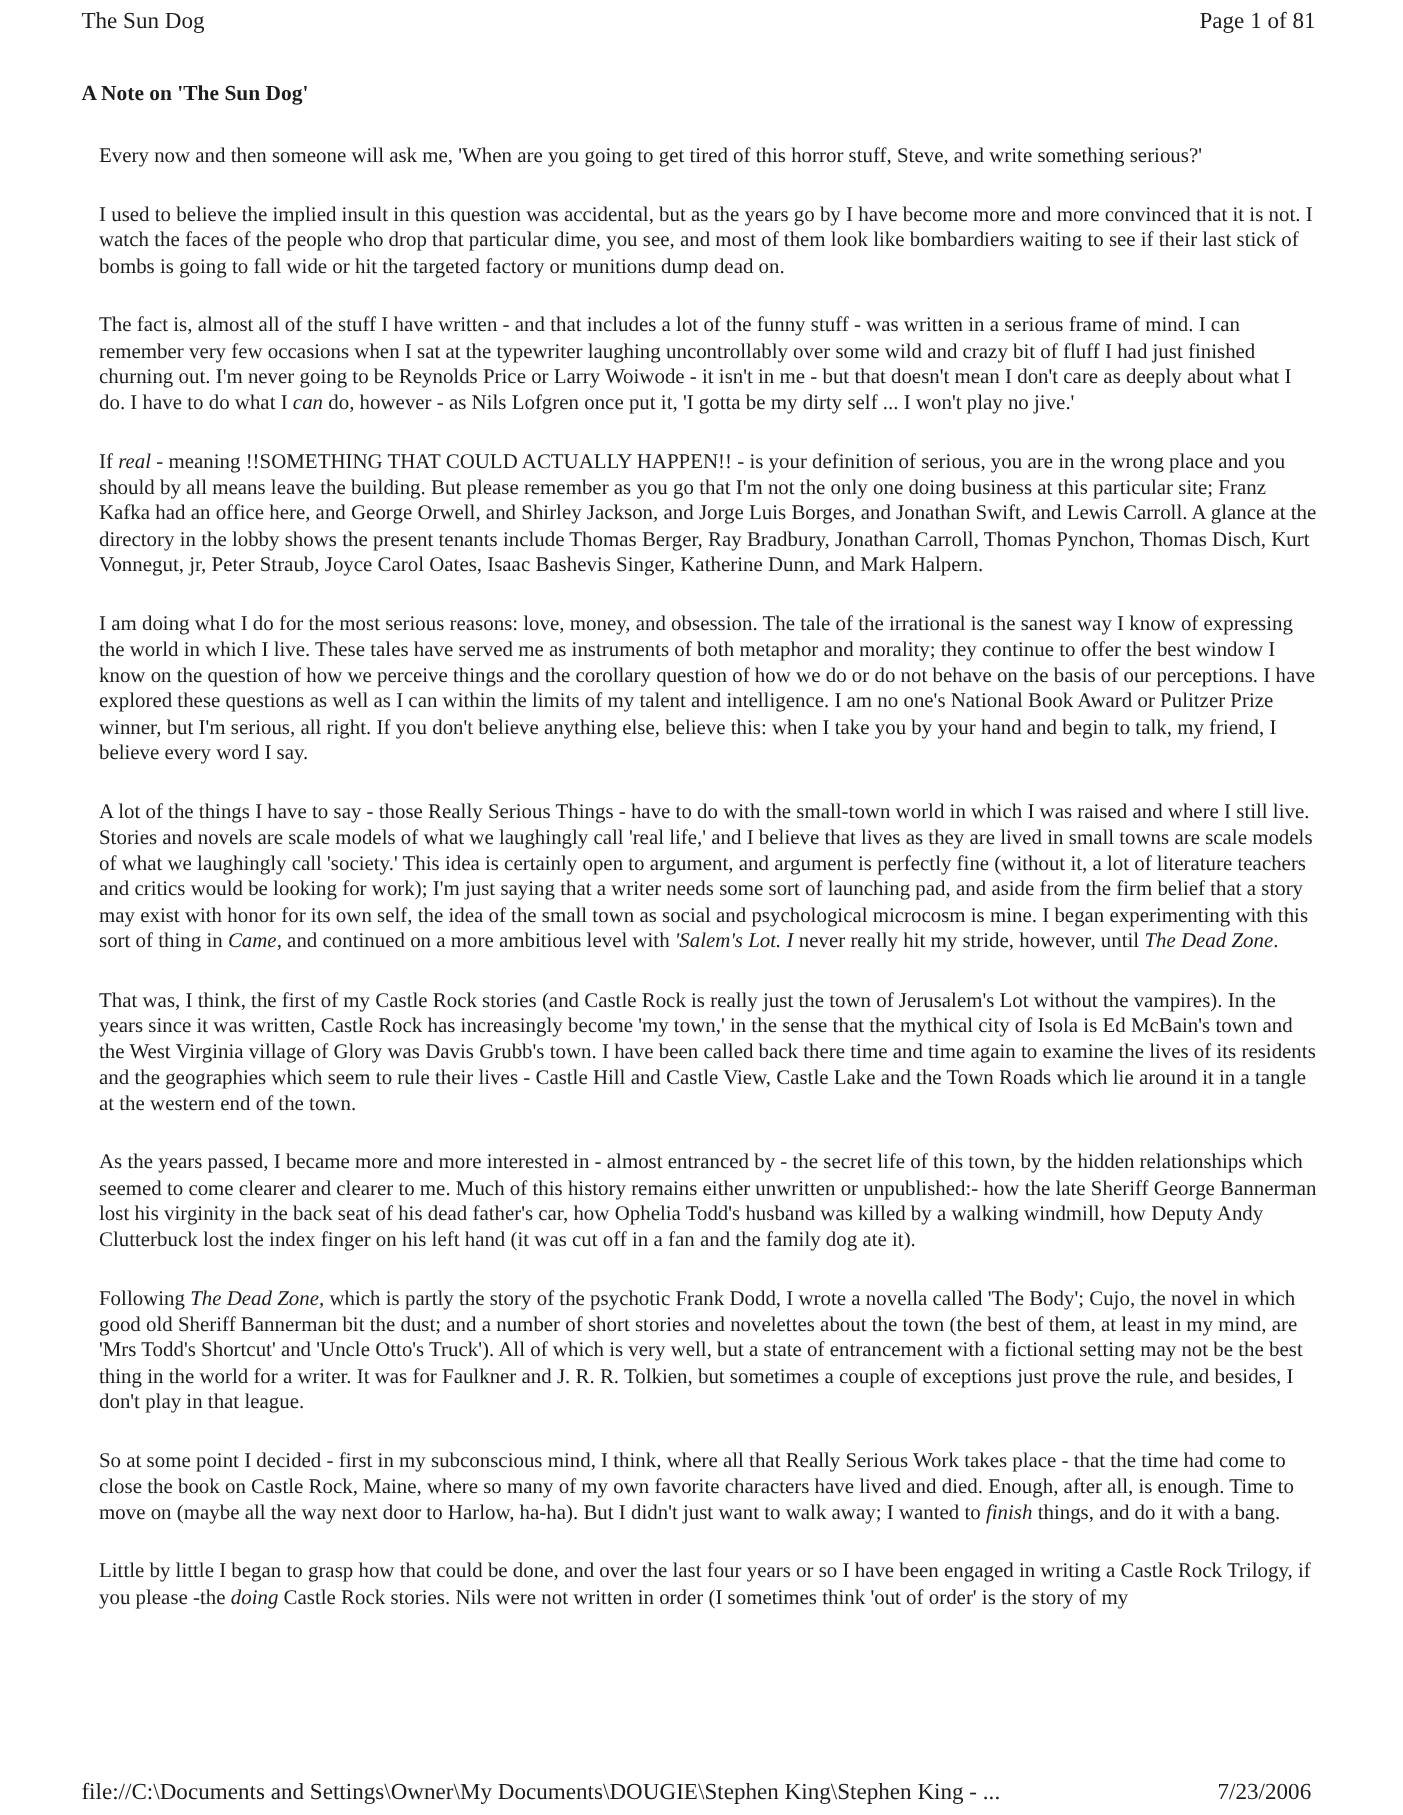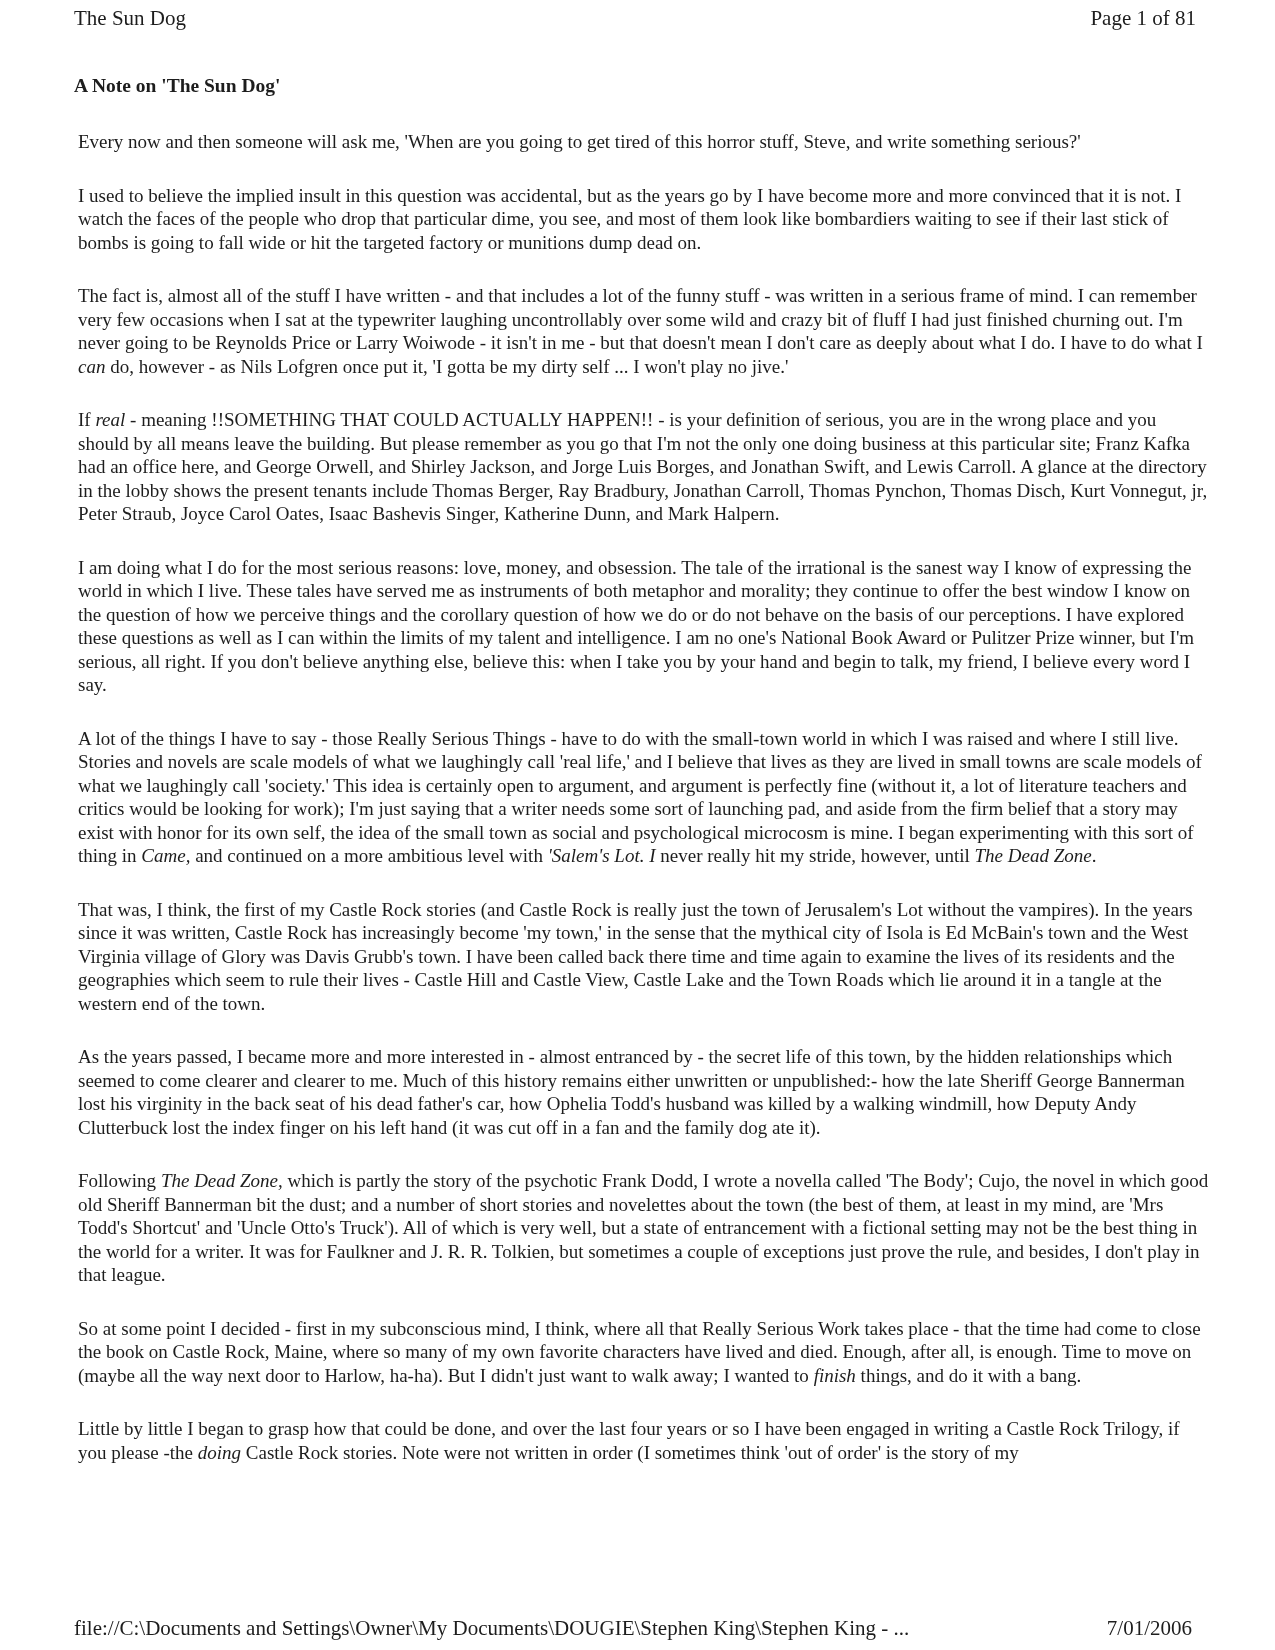--- a/index.html
+++ b/index.html
@@ -34,21 +34,21 @@
     font-size: 21px;
     line-height: 24px;
   }
   .doc-title {
     margin: 44px 0 0 0;
     font-size: 19.5px;
     font-weight: bold;
     line-height: 23px;
   }
   .body-text p {
-    margin: 30px 4px;
+    margin: 30px 16px;
     font-size: 19px;
     line-height: 23.5px;
     text-align: left;
   }
   .body-text p:first-child {
     margin-top: 33px;
   }
   .page-footer {
     position: absolute;
     left: 74px;
@@ -80,23 +80,23 @@
         <p><span>Every now and then someone will ask me, 'When are you going to get tired of this horror stuff, Steve, and write something serious?'</span></p>
         <p><span>I used to believe the implied insult in this question was accidental, but as the years go by I have become more and more convinced that it is not. I watch the faces of the people who drop that particular dime, you see, and most of them look like bombardiers waiting to see if their last stick of bombs is going to fall wide or hit the targeted factory or munitions dump dead on.</span></p>
         <p><span>The fact is, almost all of the stuff I have written - and that includes a lot of the funny stuff - was written in a serious frame of mind. I can remember very few occasions when I sat at the typewriter laughing uncontrollably over some wild and crazy bit of fluff I had just finished churning out. I'm never going to be Reynolds Price or Larry Woiwode - it isn't in me - but that doesn't mean I don't care as deeply about what I do. I have to do what I </span><i>can</i><span> do, however - as Nils Lofgren once put it, 'I gotta be my dirty self ... I won't play no jive.'</span></p>
         <p><span>If </span><i>real</i><span> - meaning !!SOMETHING THAT COULD ACTUALLY HAPPEN!! - is your definition of serious, you are in the wrong place and you should by all means leave the building. But please remember as you go that I'm not the only one doing business at this particular site; Franz Kafka had an office here, and George Orwell, and Shirley Jackson, and Jorge Luis Borges, and Jonathan Swift, and Lewis Carroll. A glance at the directory in the lobby shows the present tenants include Thomas Berger, Ray Bradbury, Jonathan Carroll, Thomas Pynchon, Thomas Disch, Kurt Vonnegut, jr, Peter Straub, Joyce Carol Oates, Isaac Bashevis Singer, Katherine Dunn, and Mark Halpern.</span></p>
         <p><span>I am doing what I do for the most serious reasons: love, money, and obsession. The tale of the irrational is the sanest way I know of expressing the world in which I live. These tales have served me as instruments of both metaphor and morality; they continue to offer the best window I know on the question of how we perceive things and the corollary question of how we do or do not behave on the basis of our perceptions. I have explored these questions as well as I can within the limits of my talent and intelligence. I am no one's National Book Award or Pulitzer Prize winner, but I'm serious, all right. If you don't believe anything else, believe this: when I take you by your hand and begin to talk, my friend, I believe every word I say.</span></p>
         <p><span>A lot of the things I have to say - those Really Serious Things - have to do with the small-town world in which I was raised and where I still live. Stories and novels are scale models of what we laughingly call 'real life,' and I believe that lives as they are lived in small towns are scale models of what we laughingly call 'society.' This idea is certainly open to argument, and argument is perfectly fine (without it, a lot of literature teachers and critics would be looking for work); I'm just saying that a writer needs some sort of launching pad, and aside from the firm belief that a story may exist with honor for its own self, the idea of the small town as social and psychological microcosm is mine. I began experimenting with this sort of thing in </span><i>Came,</i><span> and continued on a more ambitious level with </span><i>'Salem's Lot. I</i><span> never really hit my stride, however, until </span><i>The Dead Zone</i><span>.</span></p>
         <p><span>That was, I think, the first of my Castle Rock stories (and Castle Rock is really just the town of Jerusalem's Lot without the vampires). In the years since it was written, Castle Rock has increasingly become 'my town,' in the sense that the mythical city of Isola is Ed McBain's town and the West Virginia village of Glory was Davis Grubb's town. I have been called back there time and time again to examine the lives of its residents and the geographies which seem to rule their lives - Castle Hill and Castle View, Castle Lake and the Town Roads which lie around it in a tangle at the western end of the town.</span></p>
         <p><span>As the years passed, I became more and more interested in - almost entranced by - the secret life of this town, by the hidden relationships which seemed to come clearer and clearer to me. Much of this history remains either unwritten or unpublished:- how the late Sheriff George Bannerman lost his virginity in the back seat of his dead father's car, how Ophelia Todd's husband was killed by a walking windmill, how Deputy Andy Clutterbuck lost the index finger on his left hand (it was cut off in a fan and the family dog ate it).</span></p>
         <p><span>Following </span><i>The Dead Zone,</i><span> which is partly the story of the psychotic Frank Dodd, I wrote a novella called 'The Body'; Cujo, the novel in which good old Sheriff Bannerman bit the dust; and a number of short stories and novelettes about the town (the best of them, at least in my mind, are 'Mrs Todd's Shortcut' and 'Uncle Otto's Truck'). All of which is very well, but a state of entrancement with a fictional setting may not be the best thing in the world for a writer. It was for Faulkner and J. R. R. Tolkien, but sometimes a couple of exceptions just prove the rule, and besides, I don't play in that league.</span></p>
         <p><span>So at some point I decided - first in my subconscious mind, I think, where all that Really Serious Work takes place - that the time had come to close the book on Castle Rock, Maine, where so many of my own favorite characters have lived and died. Enough, after all, is enough. Time to move on (maybe all the way next door to Harlow, ha-ha). But I didn't just want to walk away; I wanted to </span><i>finish</i><span> things, and do it with a bang.</span></p>
-        <p><span>Little by little I began to grasp how that could be done, and over the last four years or so I have been engaged in writing a Castle Rock Trilogy, if you please -the </span><i>doing</i><span> Castle Rock stories. Note were not written in order (I sometimes think 'out of order' is the story of my</span></p>
+        <p><span>Little by little I began to grasp how that could be done, and over the last four years or so I have been engaged in writing a Castle Rock Trilogy, if you please -the </span><i>doing</i><span> Castle Rock stories. Nils were not written in order (I sometimes think 'out of order' is the story of my</span></p>
       </div>
 
   </div>
 
   <div class="page-footer">
     <span>file://C:\Documents and Settings\Owner\My Documents\DOUGIE\Stephen King\Stephen King - ...</span>
-    <span>7/01/2006</span>
+    <span>7/23/2006</span>
   </div>
 
 </div>
 
 </body></html>

